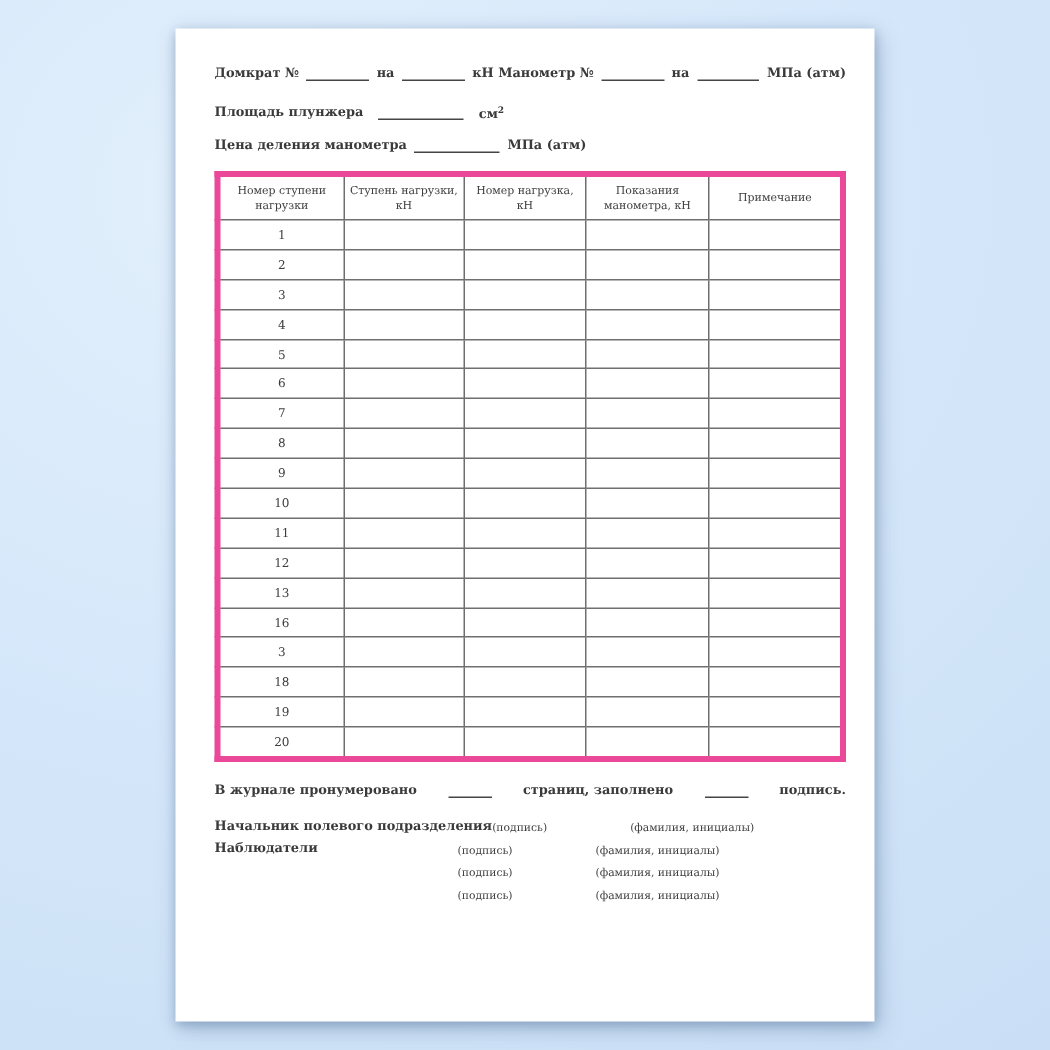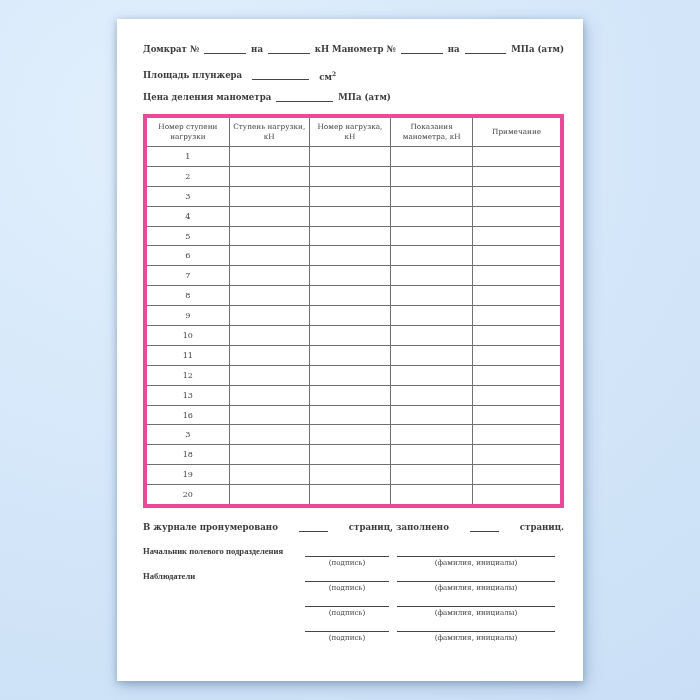--- a/index.html
+++ b/index.html
@@ -42,23 +42,23 @@
   
   .journal-line{
     display:flex;align-items:flex-end;gap:21px;margin-top:13px;
     font-size:8.6px;font-weight:700;white-space:nowrap;height:11px;
   }
   .journal-line .blank{flex:1 1 80px;}
   .sig-block{margin-top:14px;}
   .sig-row{display:flex;align-items:flex-start;margin-bottom:4px;}
   .sig-label{
     flex:0 0 162px;font-size:8.6px;font-weight:700;color:#3a3a3a;
-    padding-top:0;line-height:11px;white-space:nowrap;font-family:Liberation Serif, serif;
-  }
-  .sig-col{display:flex;flex-direction:column;}
+    padding-top:0;line-height:11px;white-space:nowrap;
+  }
+  .sig-col{display:flex;flex-direction:row;}
   .sig-col.sign{flex:0 0 84px;margin-right:8px;}
   .sig-col.name{flex:1 1 auto;margin-right:9px;}
   .sig-line{border-bottom:1px solid #454545;height:10px;}
   .sig-cap{font-size:7.2px;font-weight:400;text-align:center;color:#3d3d3d;padding-top:1px;line-height:9px;}
 </style>
 </head>
 <body>
 
 <div class="page">
   <div class="content">
@@ -232,21 +232,21 @@
             <td></td>
           </tr>
         </tbody>
     </table>
 
     <div class="journal-line">
       <span>В журнале пронумеровано</span>
       <span class="blank"></span>
       <span>страниц, заполнено</span>
       <span class="blank"></span>
-      <span>страниц.</span>
+      <span>подпись.</span>
     </div>
 
     <div class="sig-block">
         <div class="sig-row">
           <div class="sig-label">Начальник полевого подразделения</div>
           <div class="sig-col sign">
             <div class="sig-line"></div>
             <div class="sig-cap">(подпись)</div>
           </div>
           <div class="sig-col name">

